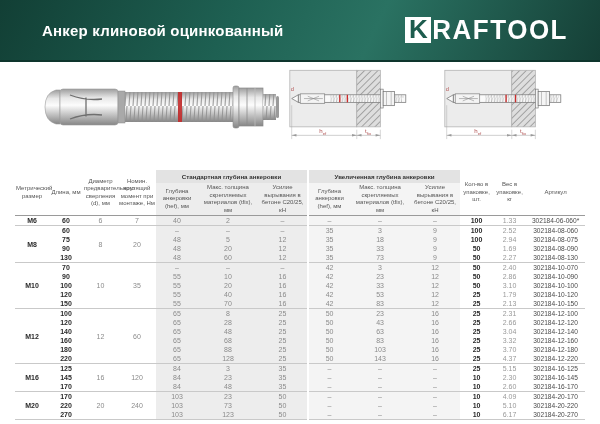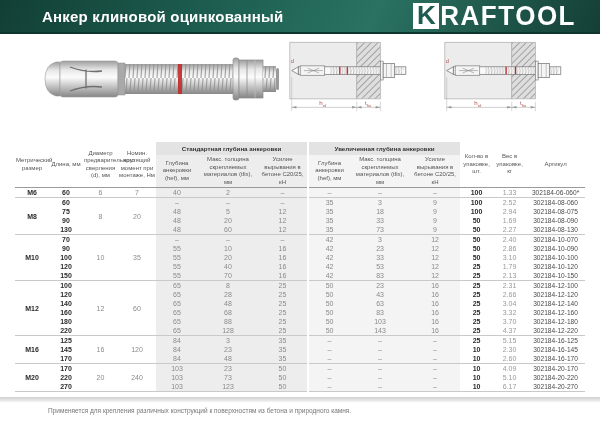--- a/index.html
+++ b/index.html
@@ -3,22 +3,22 @@
 <meta charset="utf-8">
 <style>
   html,body{margin:0;padding:0;}
   body{
     width:600px;height:424px;overflow:hidden;background:#fff;
     font-family:"Liberation Sans",sans-serif;
     -webkit-font-smoothing:antialiased;
   }
   
   .topbar{
-    height:34px;display:flex;align-items:center;justify-content:space-between;
-    padding:0 24px 0 42px;box-sizing:border-box;
+    height:62px;display:flex;align-items:center;justify-content:space-between;
+    padding:0 32px 0 42px;box-sizing:border-box;
     background:linear-gradient(115deg,#123f35 0%,#1e6052 38%,#2a7262 62%,#153f36 100%);
     border-bottom:2px solid #0e352d;
   }
   .title{color:#fff;font-size:15px;font-weight:bold;letter-spacing:.2px;}
   .brand{display:flex;align-items:center;}
   .kbox{width:26px;height:26px;background:#fff;color:#1d5c4e;font-weight:bold;
         font-size:26px;line-height:25px;text-align:center;}
   .brand-rest{color:#fff;font-weight:bold;font-size:26px;letter-spacing:1.5px;
         transform:scaleY(1.05);margin-left:1px;}
   

